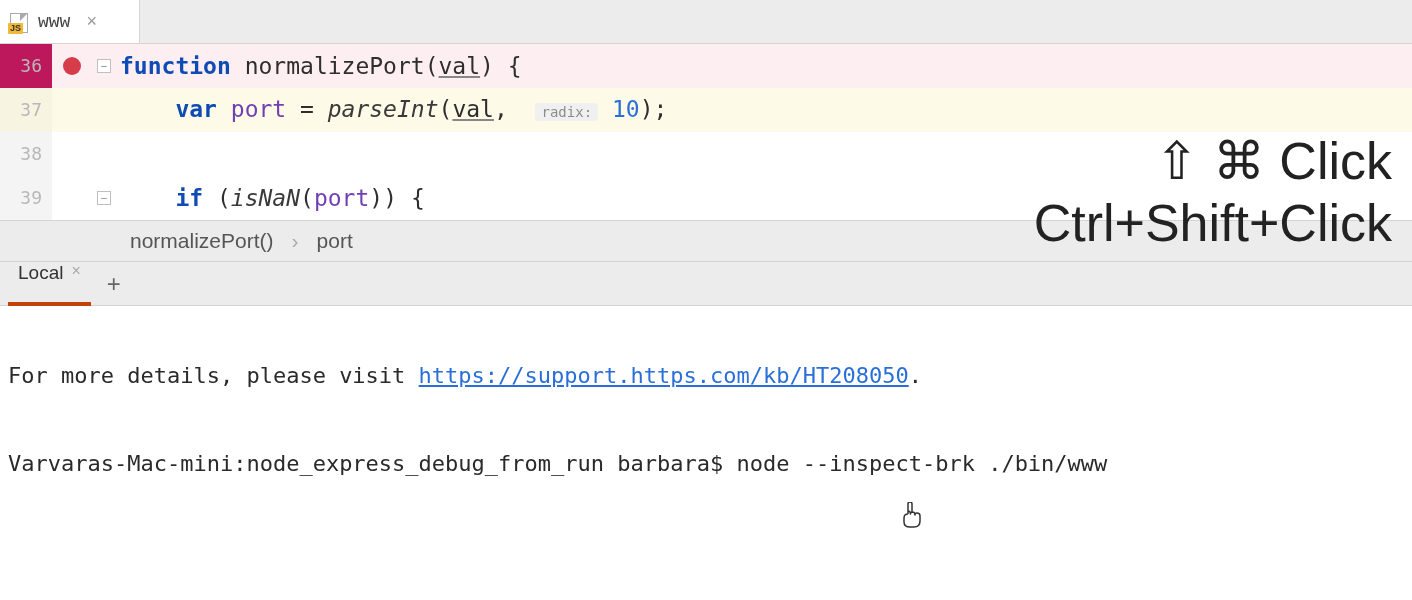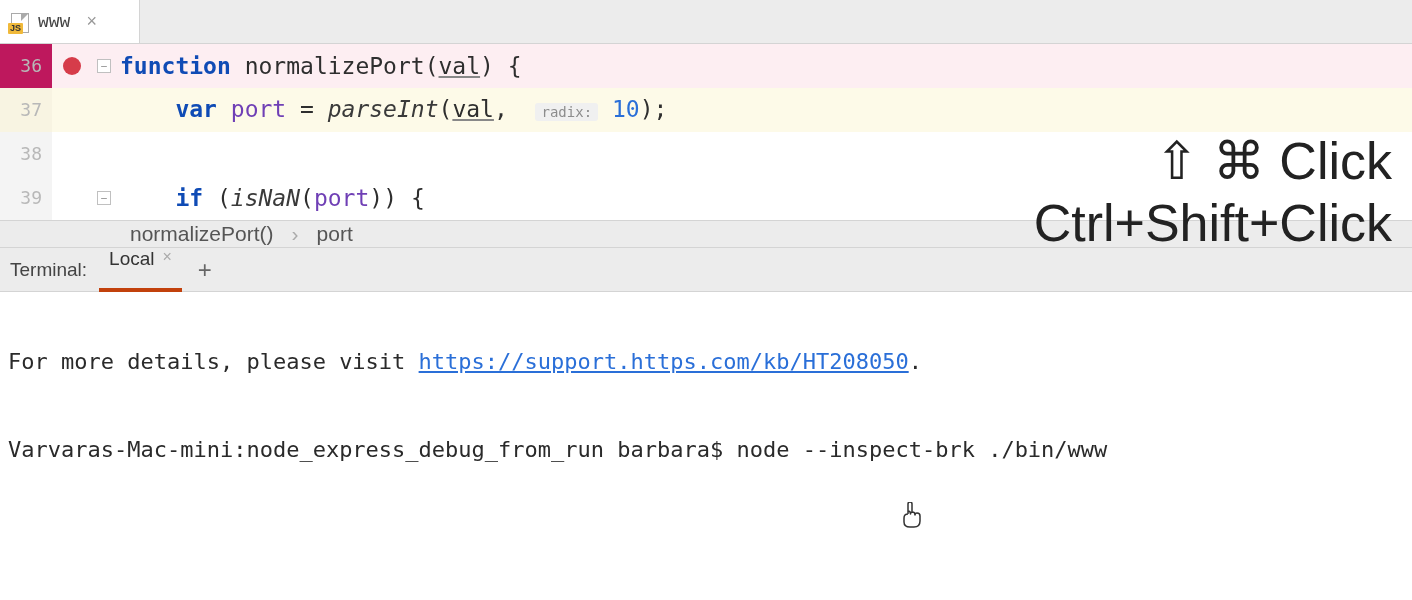--- a/index.html
+++ b/index.html
@@ -26,21 +26,20 @@
     padding: 0 12px 0 10px;
     gap: 8px;
     min-width: 140px;
   }
   .js-icon {
     width: 20px;
     height: 23px;
     position: relative;
     display: flex;
     align-items: flex-end;
-    justify-content: center;
   }
   .js-icon .page {
     width: 18px;
     height: 20px;
     background: #fff;
     border: 1px solid #aaa;
     position: relative;
   }
   .js-icon .fold {
     position: absolute;
@@ -138,21 +137,21 @@
     background: #f0f0f0;
     color: #8c8c8c;
     padding: 1px 6px;
     border-radius: 3px;
     font-style: normal;
     font-size: 14px;
   }
   .num { color: #2a6fd8; }
   .punct { color: #2e2e2e; }
   .breadcrumb-bar {
-    height: 28px;
+    height: 42px;
     background: #ececec;
     border-top: 1px solid #d4d4d4;
     border-bottom: 1px solid #d4d4d4;
     display: flex;
     align-items: center;
     padding-left: 130px;
     font-size: 21px;
     color: #555;
     gap: 18px;
   }
@@ -273,21 +272,20 @@
 
 </div>
 
 <div class="breadcrumb-bar">
   <span>normalizePort()</span>
   <span class="breadcrumb-sep">›</span>
   <span>port</span>
 </div>
 
 <div class="terminal-tabs">
-  <div class="term-label">Terminal:</div>
   <div class="term-tab">
     <span>Local</span>
     <span class="tab-close">×</span>
   </div>
   <div class="term-add">
     <span>+</span>
   </div>
 </div>
 
 <div class="terminal">

